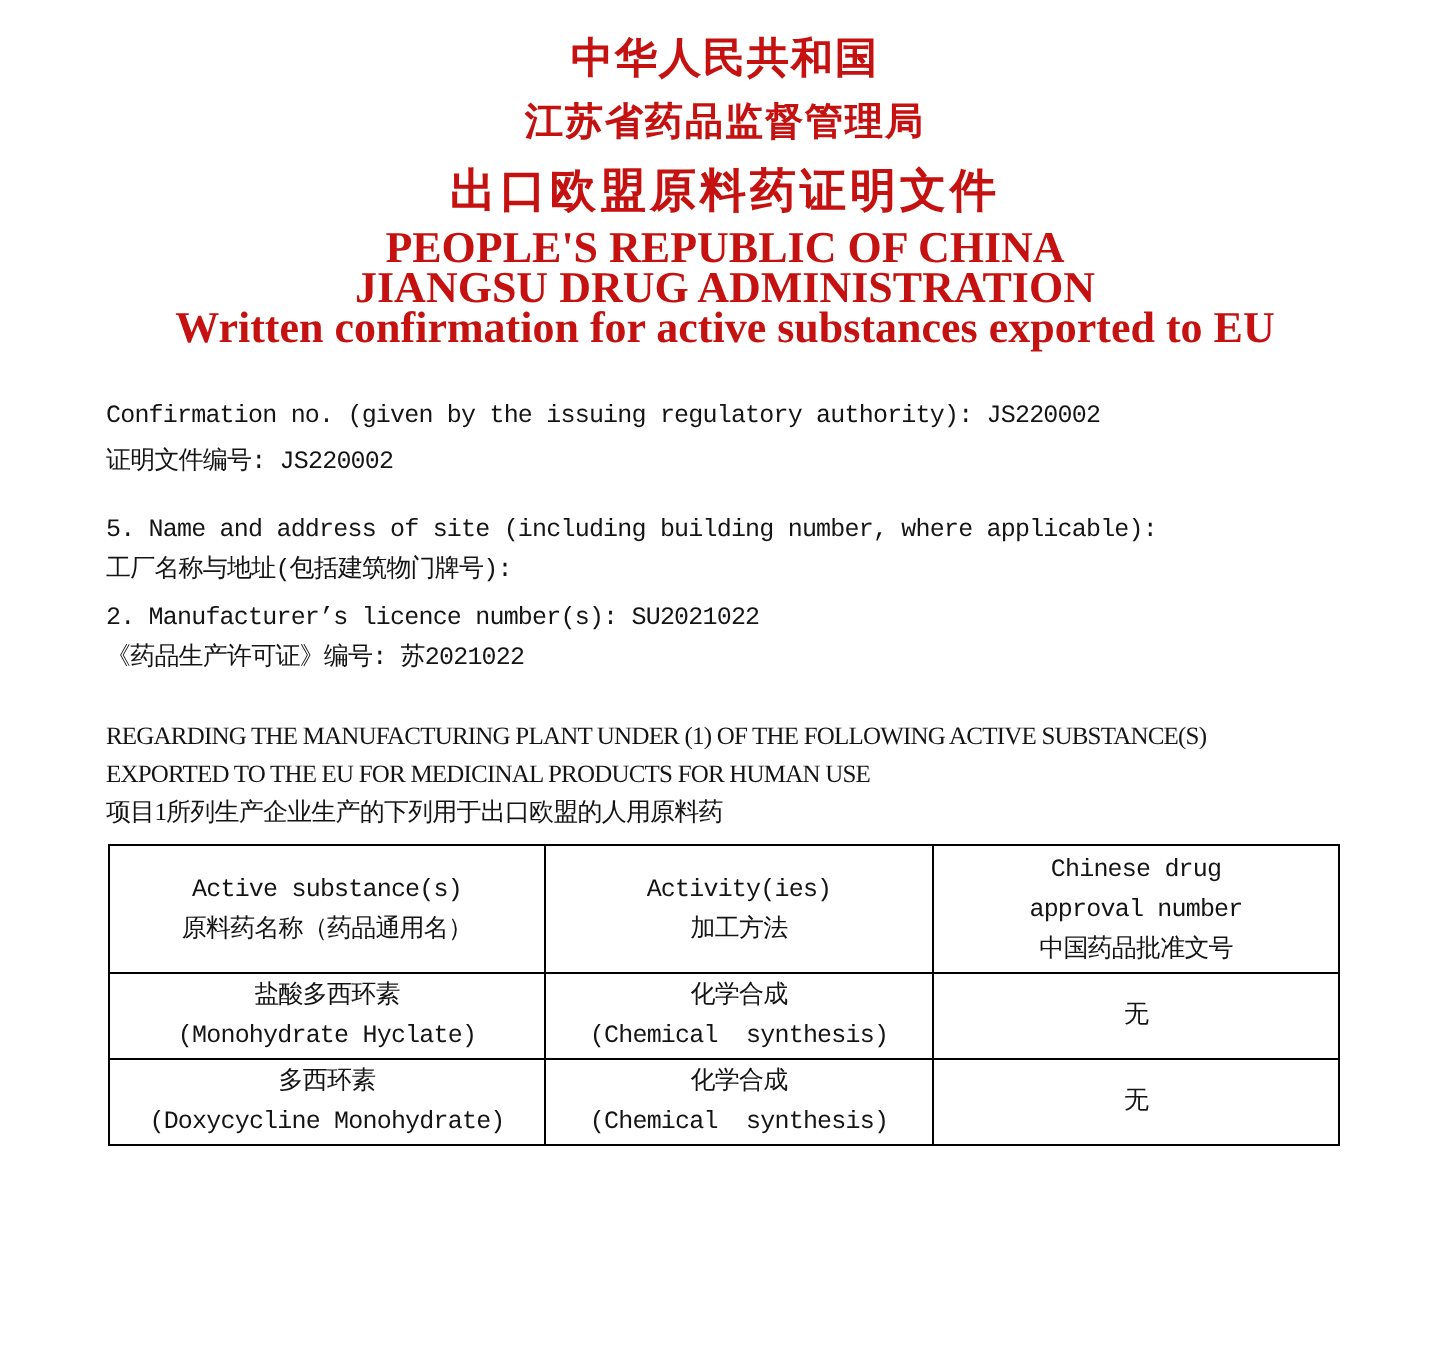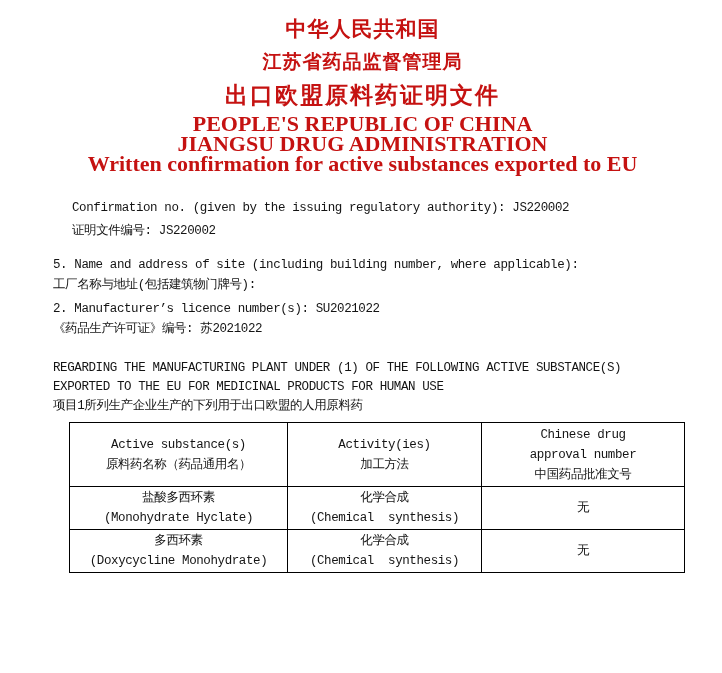--- a/index.html
+++ b/index.html
@@ -29,34 +29,34 @@
 
   
   .block { margin: 0 0 12px 0; }
   .block p {
     margin: 0;
     font-size: 12.5px;
     line-height: 20px;
     letter-spacing: -0.4px;
     white-space: pre;
   }
-  .block-confirmation p { line-height: 23px; margin-left: 19px; }
+  .block-confirmation p { line-height: 23px; }
   .block-confirmation { margin-bottom: 12px; }
   .block-site-heading { margin-bottom: 4px; }
   .block-site-details { margin-bottom: 6px; }
   .block-licence { margin-bottom: 20px; }
   .block-regarding { margin-bottom: 6px; }
-  .block-regarding p { line-height: 19px; }
+  .block-regarding p { line-height: 19px; font-family: Liberation Serif, serif; }
 
   
   table.substances {
     border-collapse: collapse;
     table-layout: fixed;
     width: 615px;
-    margin-left: 16px;
+    margin-left: 1px;
   }
   table.substances col.c1 { width: 218px; }
   table.substances col.c2 { width: 194px; }
   table.substances col.c3 { width: 203px; }
   table.substances th, table.substances td {
     border: 1.5px solid var(--line);
     font-weight: normal;
     font-size: 12.5px;
     line-height: 20px;
     letter-spacing: -0.4px;

